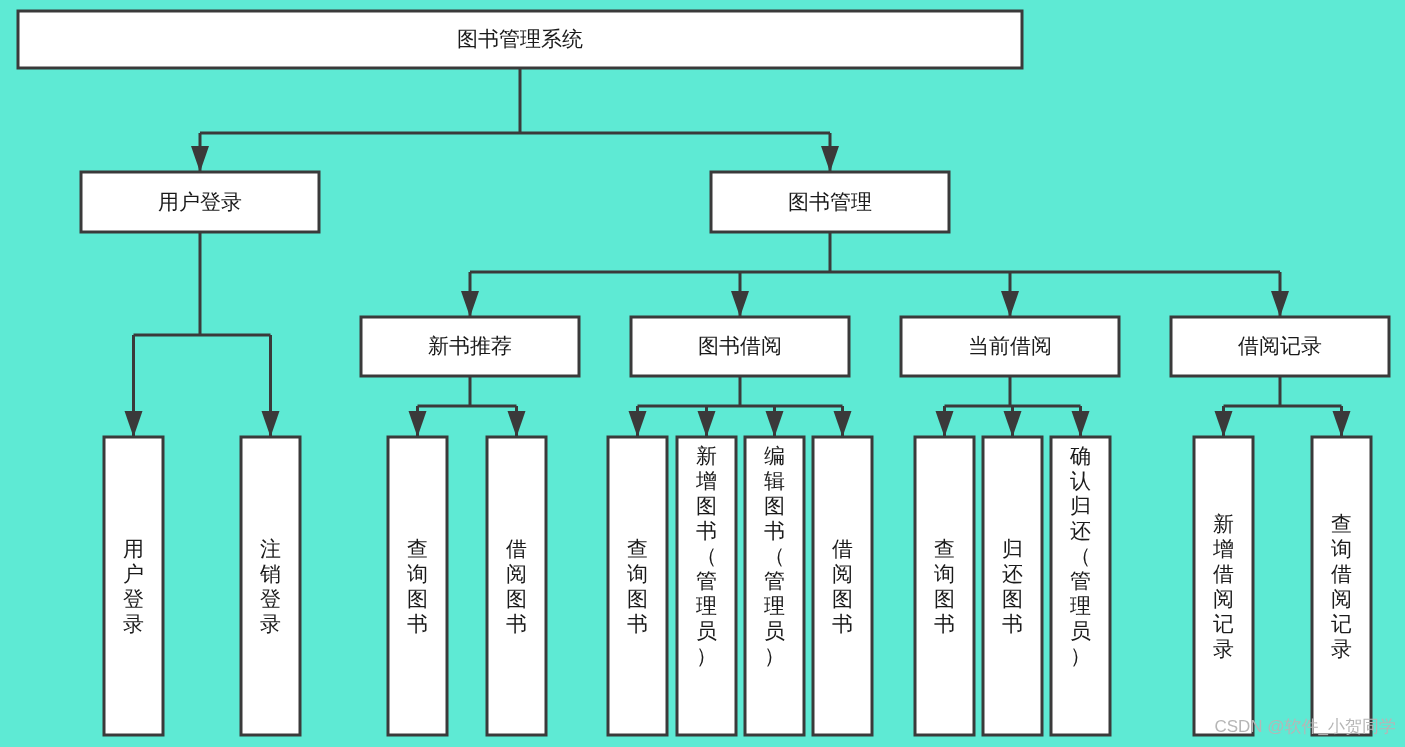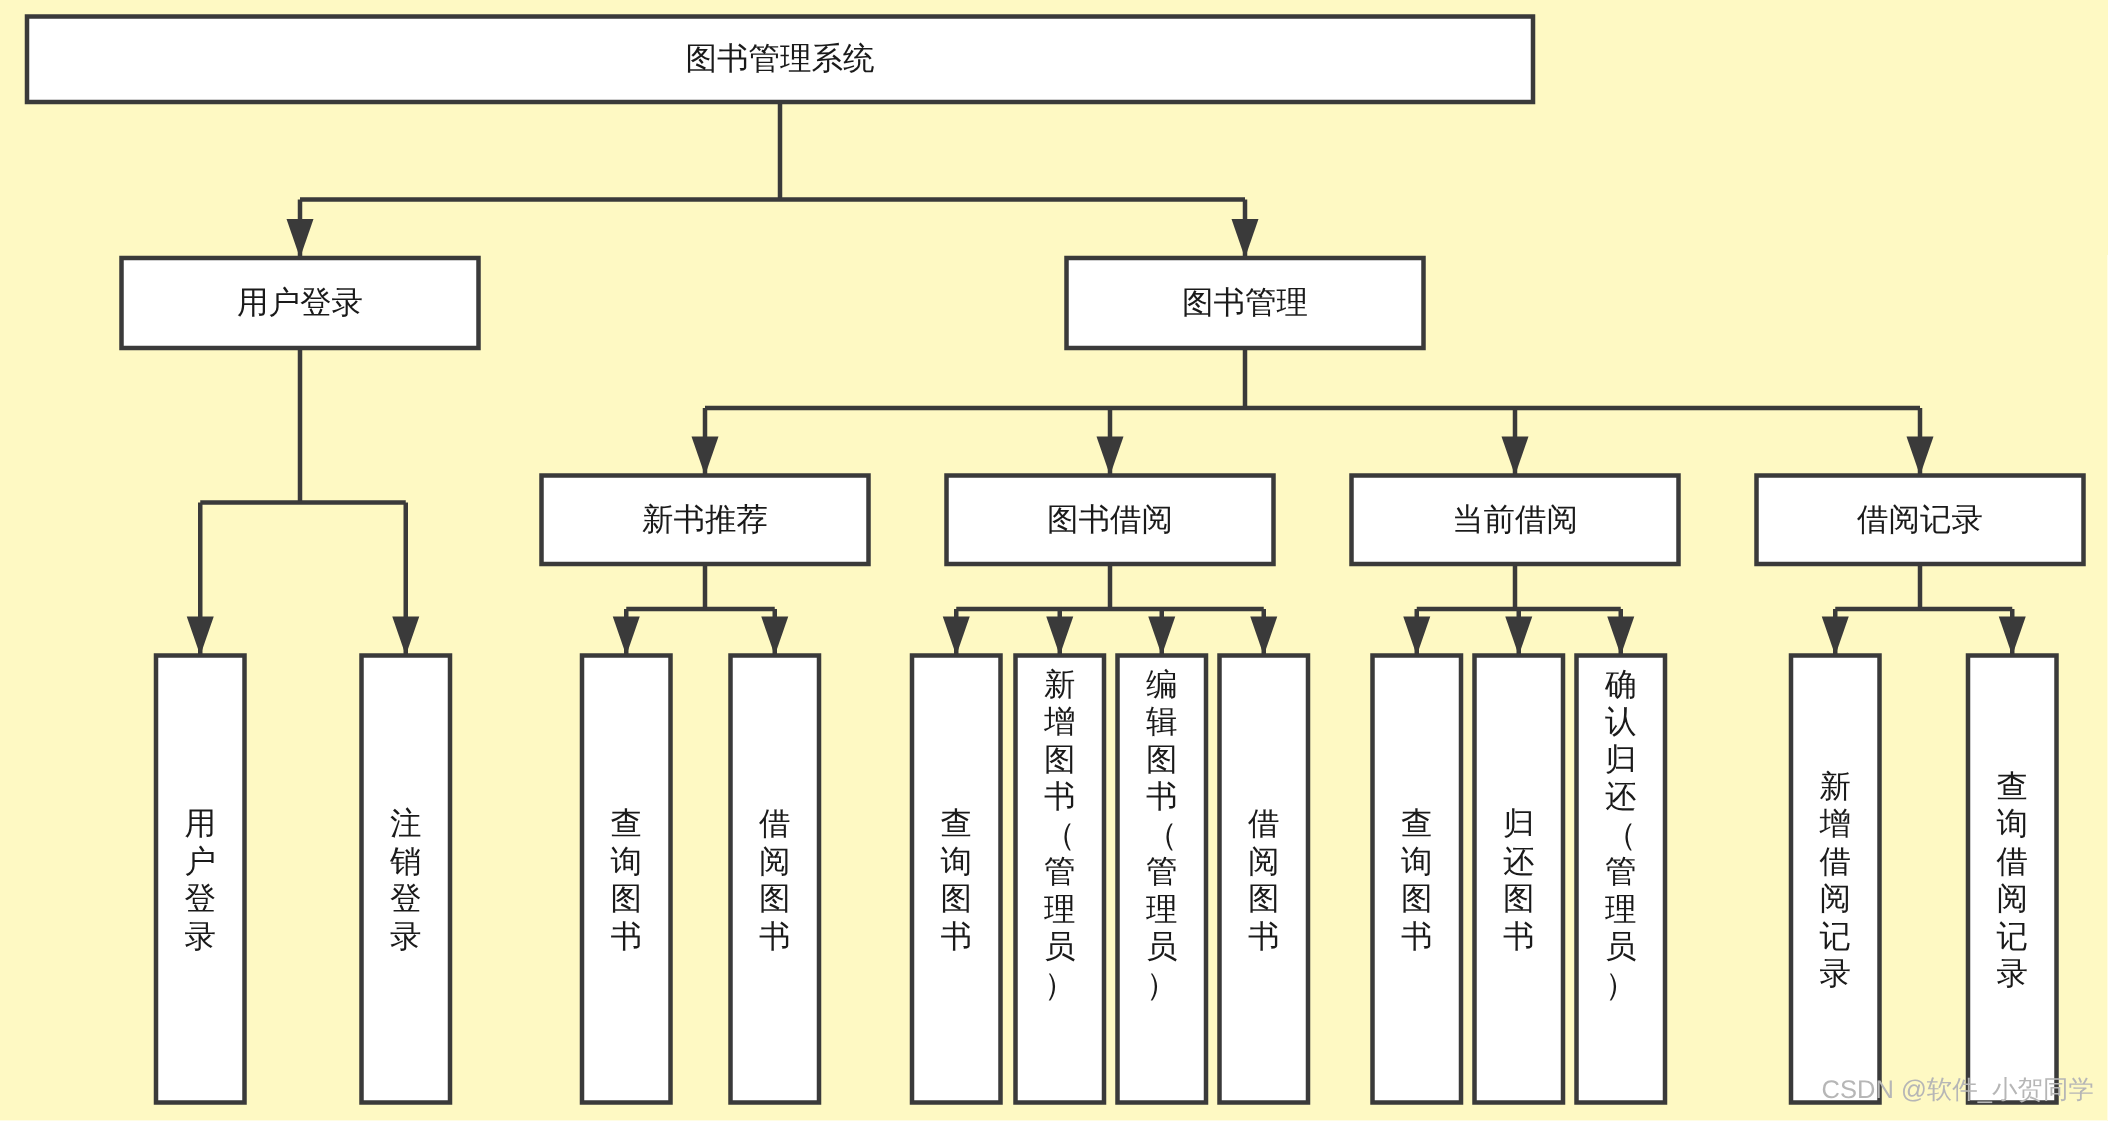--- a/index.html
+++ b/index.html
@@ -7,21 +7,21 @@
     padding: 0;
     background: #ffffff;
   }
   body {
     font-family: "Liberation Sans", "DejaVu Sans", sans-serif;
   }
   #diagram-root {
     position: relative;
     width: 1405px;
     height: 747px;
-    background: #fef9c3;
+    background: #5eead4;
     overflow: hidden;
   }
   svg.diagram-canvas {
     position: absolute;
     left: 0;
     top: 0;
     width: 1405px;
     height: 747px;
     display: block;
   }

